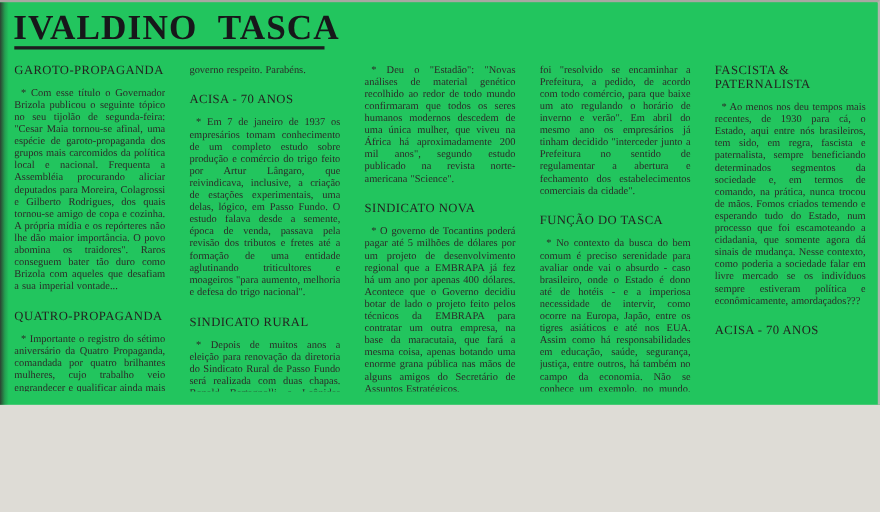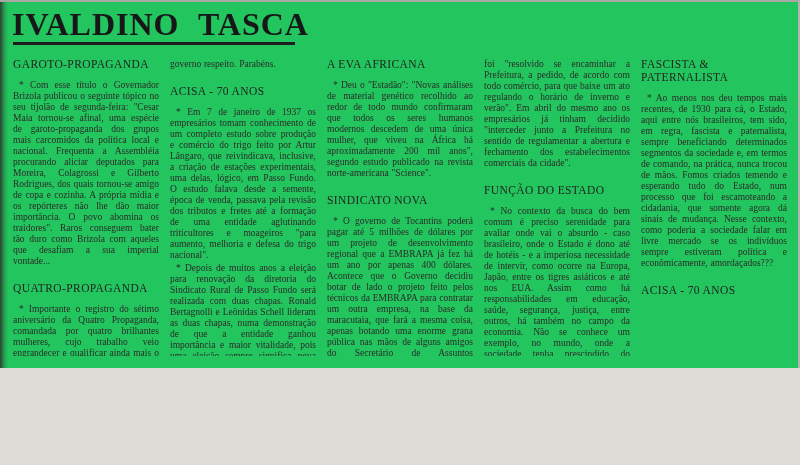--- a/index.html
+++ b/index.html
@@ -39,21 +39,21 @@
     line-height:32px;
     letter-spacing:1px;
     color:#17171a;
     word-spacing:10px;
   }
   .masthead-rule{
     width:282px;height:3px;background:#1d1d20;margin:2px 0 0 1px;
   }
   .cols{
     position:absolute;left:13px;top:54px;right:11px;bottom:12px;
-    display:flex;gap:11px;overflow:hidden;
+    display:flex;gap:22px;overflow:hidden;
   }
   .col{
     flex:1 1 0;min-width:0;overflow:hidden;color:#29282511;
   }
   .blk-heading{
     font-size:11.5px;line-height:13px;letter-spacing:.4px;
     color:#232320;margin:15px 0 9px 0;
     font-weight:400;
   }
   .col > .blk-heading:first-child{margin-top:2px;}
@@ -83,35 +83,35 @@
       <div class="blk-heading">GAROTO-PROPAGANDA</div>
       <p class="blk-para">* Com esse título o Governador Brizola publicou o seguinte tópico no seu tijolão de segunda-feira: "Cesar Maia tornou-se afinal, uma espécie de garoto-propaganda dos grupos mais carcomidos da política local e nacional. Frequenta a Assembléia procurando aliciar deputados para Moreira, Colagrossi e Gilberto Rodrigues, dos quais tornou-se amigo de copa e cozinha. A própria mídia e os repórteres não lhe dão maior importância. O povo abomina os traidores". Raros conseguem bater tão duro como Brizola com aqueles que desafiam a sua imperial vontade...</p>
       <div class="blk-heading">QUATRO-PROPAGANDA</div>
       <p class="blk-para">* Importante o registro do sétimo aniversário da Quatro Propaganda, comandada por quatro brilhantes mulheres, cujo trabalho veio engrandecer e qualificar ainda mais o setor em Passo Fundo. Ainda lembro quando a Quatro se apresentou, no Clube Comercial, anunciando sua chegada. De lá para cá tem uma trajetória de grande destaque que</p>
     </div>
 
     <div class="col">
       <p class="blk-para cont">governo respeito. Parabéns.</p>
       <div class="blk-heading">ACISA - 70 ANOS</div>
       <p class="blk-para">* Em 7 de janeiro de 1937 os empresários tomam conhecimento de um completo estudo sobre produção e comércio do trigo feito por Artur Lângaro, que reivindicava, inclusive, a criação de estações experimentais, uma delas, lógico, em Passo Fundo. O estudo falava desde a semente, época de venda, passava pela revisão dos tributos e fretes até a formação de uma entidade aglutinando triticultores e moageiros "para aumento, melhoria e defesa do trigo nacional".</p>
+      <div class="blk-heading">SINDICATO RURAL</div>
       <p class="blk-para">* Depois de muitos anos a eleição para renovação da diretoria do Sindicato Rural de Passo Fundo será realizada com duas chapas. Ronald Bertagnolli e Leônidas Schell lideram as duas chapas, numa demonstração de que a entidade ganhou importância e maior vitalidade, pois uma eleição sempre significa nova mobilização de forças. Ganha o Sindicato!</p>
     </div>
 
     <div class="col">
-      <div class="blk-heading">A EVA AFRICANA</div>
       <p class="blk-para">* Deu o "Estadão": "Novas análises de material genético recolhido ao redor de todo mundo confirmaram que todos os seres humanos modernos descedem de uma única mulher, que viveu na África há aproximadamente 200 mil anos", segundo estudo publicado na revista norte-americana "Science".</p>
       <div class="blk-heading">SINDICATO NOVA</div>
       <p class="blk-para">* O governo de Tocantins poderá pagar até 5 milhões de dólares por um projeto de desenvolvimento regional que a EMBRAPA já fez há um ano por apenas 400 dólares. Acontece que o Governo decidiu botar de lado o projeto feito pelos técnicos da EMBRAPA para contratar um outra empresa, na base da maracutaia, que fará a mesma coisa, apenas botando uma enorme grana pública nas mãos de alguns amigos do Secretário de Assuntos Estratégicos.</p>
       <div class="blk-heading">ACISA - 70 ANOS</div>
       <p class="blk-para">* Em 17 de setembro de 1939</p>
     </div>
 
     <div class="col">
       <p class="blk-para cont">foi "resolvido se encaminhar a Prefeitura, a pedido, de acordo com todo comércio, para que baixe um ato regulando o horário de inverno e verão". Em abril do mesmo ano os empresários já tinham decidido "interceder junto a Prefeitura no sentido de regulamentar a abertura e fechamento dos estabelecimentos comerciais da cidade".</p>
-      <div class="blk-heading">FUNÇÃO DO ESTADO</div>
+      <div class="blk-heading">FUNÇÃO DO TASCA</div>
       <p class="blk-para">* No contexto da busca do bem comum é preciso serenidade para avaliar onde vai o absurdo - caso brasileiro, onde o Estado é dono até de hotéis - e a imperiosa necessidade de intervir, como ocorre na Europa, Japão, entre os tigres asiáticos e até nos EUA. Assim como há responsabilidades em educação, saúde, segurança, justiça, entre outros, há também no campo da economia. Não se conhece um exemplo, no mundo, onde a sociedade tenha prescindido do Estado, como querem fazer crer minoritários setores aqui no Brasil. Qual o estudo sério, entre nós, para clarear e definir a função do Estado???</p>
     </div>
 
     <div class="col">
       <div class="blk-heading">FASCISTA &amp; PATERNALISTA</div>
       <p class="blk-para">* Ao menos nos deu tempos mais recentes, de 1930 para cá, o Estado, aqui entre nós brasileiros, tem sido, em regra, fascista e paternalista, sempre beneficiando determinados segmentos da sociedade e, em termos de comando, na prática, nunca trocou de mãos. Fomos criados temendo e esperando tudo do Estado, num processo que foi escamoteando a cidadania, que somente agora dá sinais de mudança. Nesse contexto, como poderia a sociedade falar em livre mercado se os indivíduos sempre estiveram política e econômicamente, amordaçados???</p>
       <div class="blk-heading">ACISA - 70 ANOS</div>
     </div>
 
   </div>

